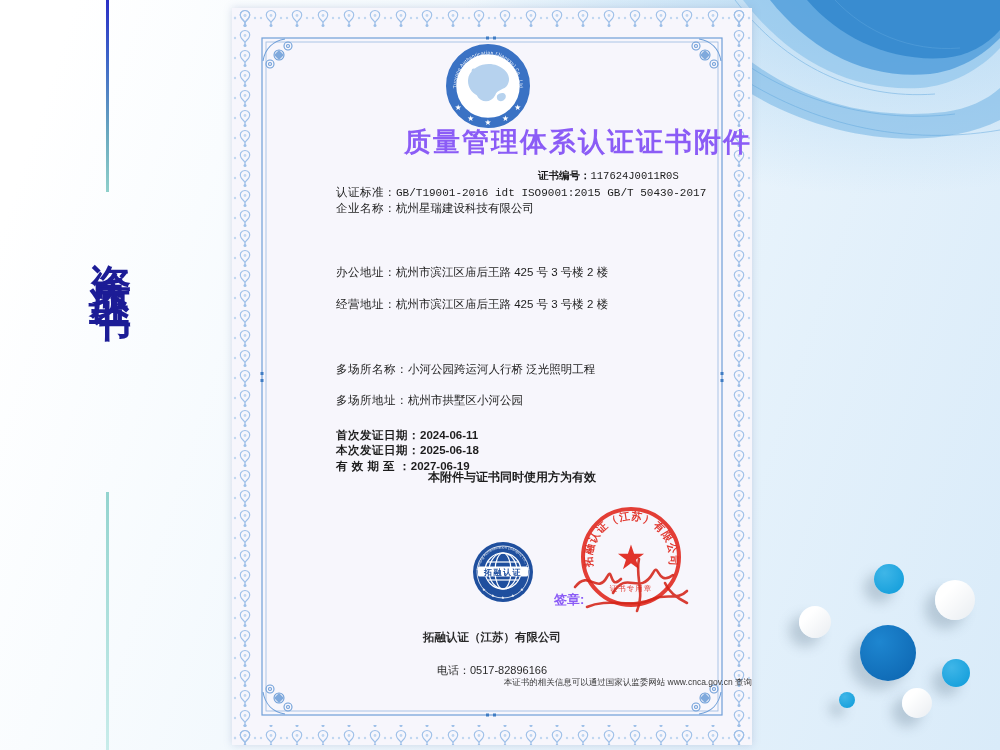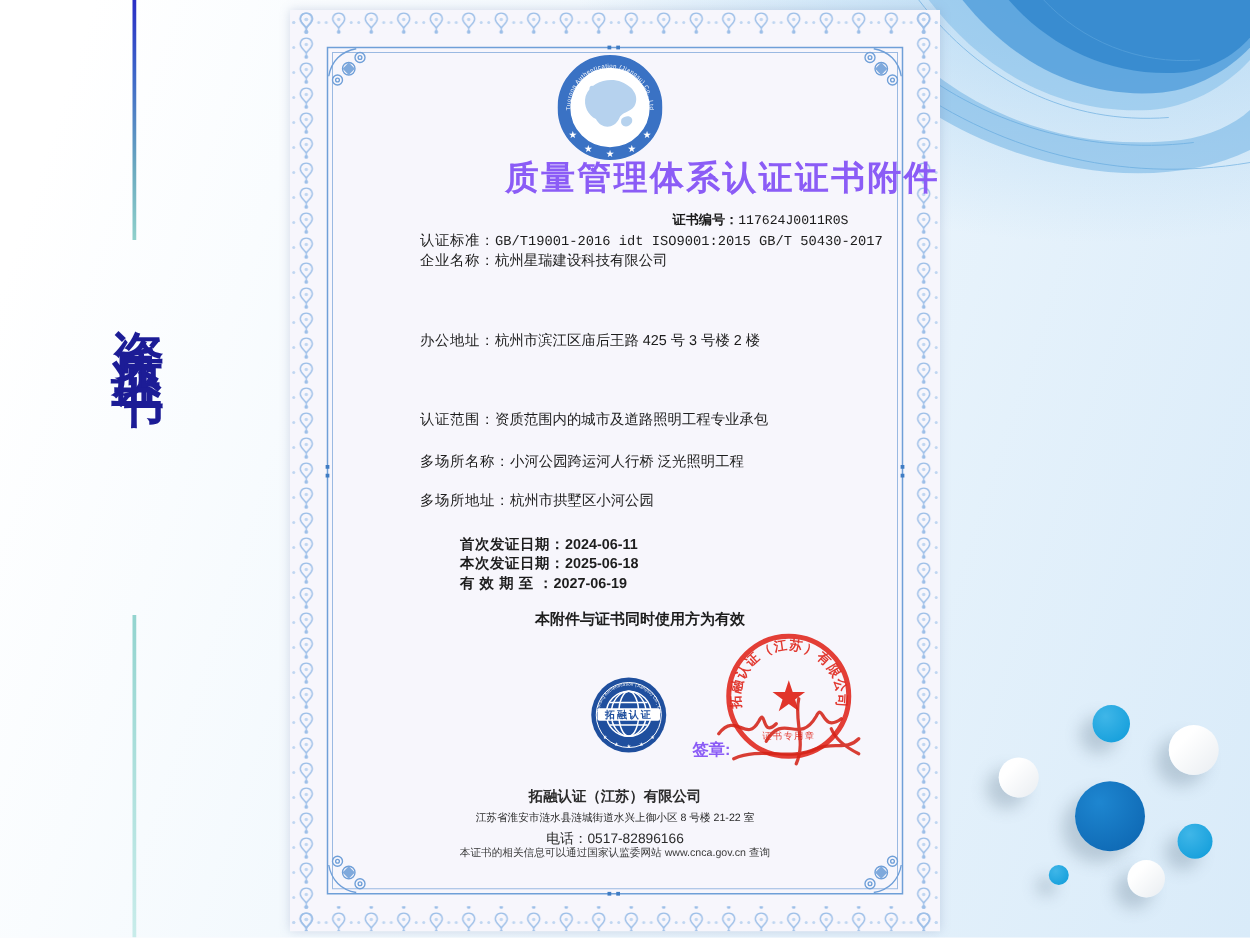--- a/index.html
+++ b/index.html
@@ -36,30 +36,30 @@
   .logo-top{position:absolute;left:214px;top:36px;width:84px;height:84px;}
   .cert-title{position:absolute;left:0;top:116px;width:100%;text-align:right;
     font-size:27px;font-weight:800;letter-spacing:2px;color:#8b5cf6;
     font-family:"DejaVu Sans","Liberation Sans",sans-serif;}
   .cert-no{position:absolute;left:306px;top:161px;font-size:10.5px;color:#1a1a1a;white-space:nowrap;}
   .cert-no .lbl{font-weight:700;}
   .cert-no .val{font-family:"Liberation Mono","DejaVu Sans Mono",monospace;}
   .row{position:absolute;left:104px;font-size:11.5px;color:#1d1d1d;white-space:nowrap;text-align:center;}
   .row .lbl{letter-spacing:.5px;}
   .row.mono .val{font-family:"Liberation Mono","DejaVu Sans Mono",monospace;font-size:11px;}
-  .row.date{font-weight:700;margin-left:32px;}
-  .validity{position:absolute;left:196px;top:479px;font-size:12px;font-weight:700;color:#1d1d1d;}
+  .row.date{font-weight:700;}
+  .validity{position:absolute;left:196px;top:461px;font-size:12px;font-weight:700;color:#1d1d1d;}
   .seal-label{position:absolute;left:322px;top:583px;font-size:13px;font-weight:700;color:#8b5cf6;z-index:2;}
   .logo-bottom{position:absolute;left:239px;top:532px;width:64px;height:64px;z-index:2;}
   .stamp{position:absolute;left:337px;top:487px;width:124px;height:140px;z-index:3;}
   .footer-line{position:absolute;left:0;width:100%;text-align:center;color:#2a2a2a;white-space:nowrap;}
   .footer-line.company{top:622px;font-size:11.5px;font-weight:800;}
   .footer-line.addr{top:641px;font-size:8.5px;}
   .footer-line.phone{top:655px;font-size:11px;}
-  .footer-line.note{top:669px;font-size:8.5px;color:#3a3a3a;}
+  .footer-line.note{top:669px;font-size:8.5px;color:#3a3a3a;text-align:right;}
 </style>
 </head>
 <body>
 
 <svg class="waves" viewBox="0 0 285 178">
   <path d="M28,0 C70,55 130,92 205,88 C235,86 265,70 285,48 L285,0 Z" fill="#7ab9e8" opacity="0.50"></path>
   <path d="M55,0 C95,50 150,80 215,74 C242,71 268,56 285,38 L285,0 Z" fill="#4697d8" opacity="0.70"></path>
   <path d="M92,0 C125,38 175,62 230,58 C252,56 272,45 285,30 L285,0 Z" fill="#2f86cc" opacity="0.80"></path>
   <path d="M0,30 C60,92 140,122 230,112 C252,109 272,100 285,88 L285,120 C220,152 120,142 40,96 C22,86 8,62 0,46 Z" fill="#5ea9e0" opacity="0.45"></path>
   <g fill="none" stroke="#5ea6dd" stroke-width="0.8" opacity="0.6">
@@ -156,21 +156,21 @@
     </svg>
 
     <div class="cert-title">质量管理体系认证证书附件</div>
     <div class="cert-no">
       <span class="lbl">证书编号：</span><span class="val">117624J0011R0S</span>
     </div>
 
     <div class="row mono" style="top:177px"><span class="lbl">认证标准：</span><span class="val">GB/T19001-2016 idt ISO9001:2015 GB/T 50430-2017</span></div>
     <div class="row" style="top:193px"><span class="lbl">企业名称：</span><span class="val">杭州星瑞建设科技有限公司</span></div>
     <div class="row" style="top:257px"><span class="lbl">办公地址：</span><span class="val">杭州市滨江区庙后王路 425 号 3 号楼 2 楼</span></div>
-    <div class="row" style="top:320px"><span class="lbl">认证范围：</span><span class="val">资质范围内的城市及道路照明工程专业承包</span></div>
+    <div class="row" style="top:289px"><span class="lbl">经营地址：</span><span class="val">杭州市滨江区庙后王路 425 号 3 号楼 2 楼</span></div>
     <div class="row" style="top:354px"><span class="lbl">多场所名称：</span><span class="val">小河公园跨运河人行桥 泛光照明工程</span></div>
     <div class="row" style="top:385px"><span class="lbl">多场所地址：</span><span class="val">杭州市拱墅区小河公园</span></div>
 
     <div class="row date" style="top:420px"><span class="lbl">首次发证日期：</span><span class="val">2024-06-11</span></div>
     <div class="row date" style="top:435px"><span class="lbl">本次发证日期：</span><span class="val">2025-06-18</span></div>
     <div class="row date" style="top:451px"><span class="lbl">有 效 期 至 ：</span><span class="val">2027-06-19</span></div>
 
     <div class="validity">本附件与证书同时使用方为有效</div>
 
     <svg class="logo-bottom" viewBox="0 0 64 64">
@@ -216,18 +216,17 @@
       <g stroke="#d42418" stroke-width="2.6" fill="none" stroke-linecap="round" opacity="0.88">
         <path d="M6,92 C20,74 28,100 38,82 C44,70 40,96 52,84"></path>
         <path d="M44,98 C58,74 70,102 84,78 C90,66 88,92 104,80"></path>
         <path d="M18,112 C40,102 62,114 84,104 C98,98 108,106 118,96"></path>
         <path d="M70,64 C66,82 76,98 68,116"></path>
         <path d="M96,88 C100,98 110,104 118,108"></path>
       </g>
     </svg>
 
     <div class="footer-line company">拓融认证（江苏）有限公司</div>
-    <div class="footer-line addr">江苏省淮安市涟水县涟城街道水兴上御小区 8 号楼 21-22 室</div>
     <div class="footer-line phone">电话：0517-82896166</div>
     <div class="footer-line note">本证书的相关信息可以通过国家认监委网站 www.cnca.gov.cn 查询</div>
 
   </div>
 </div>
 
 </body></html>

